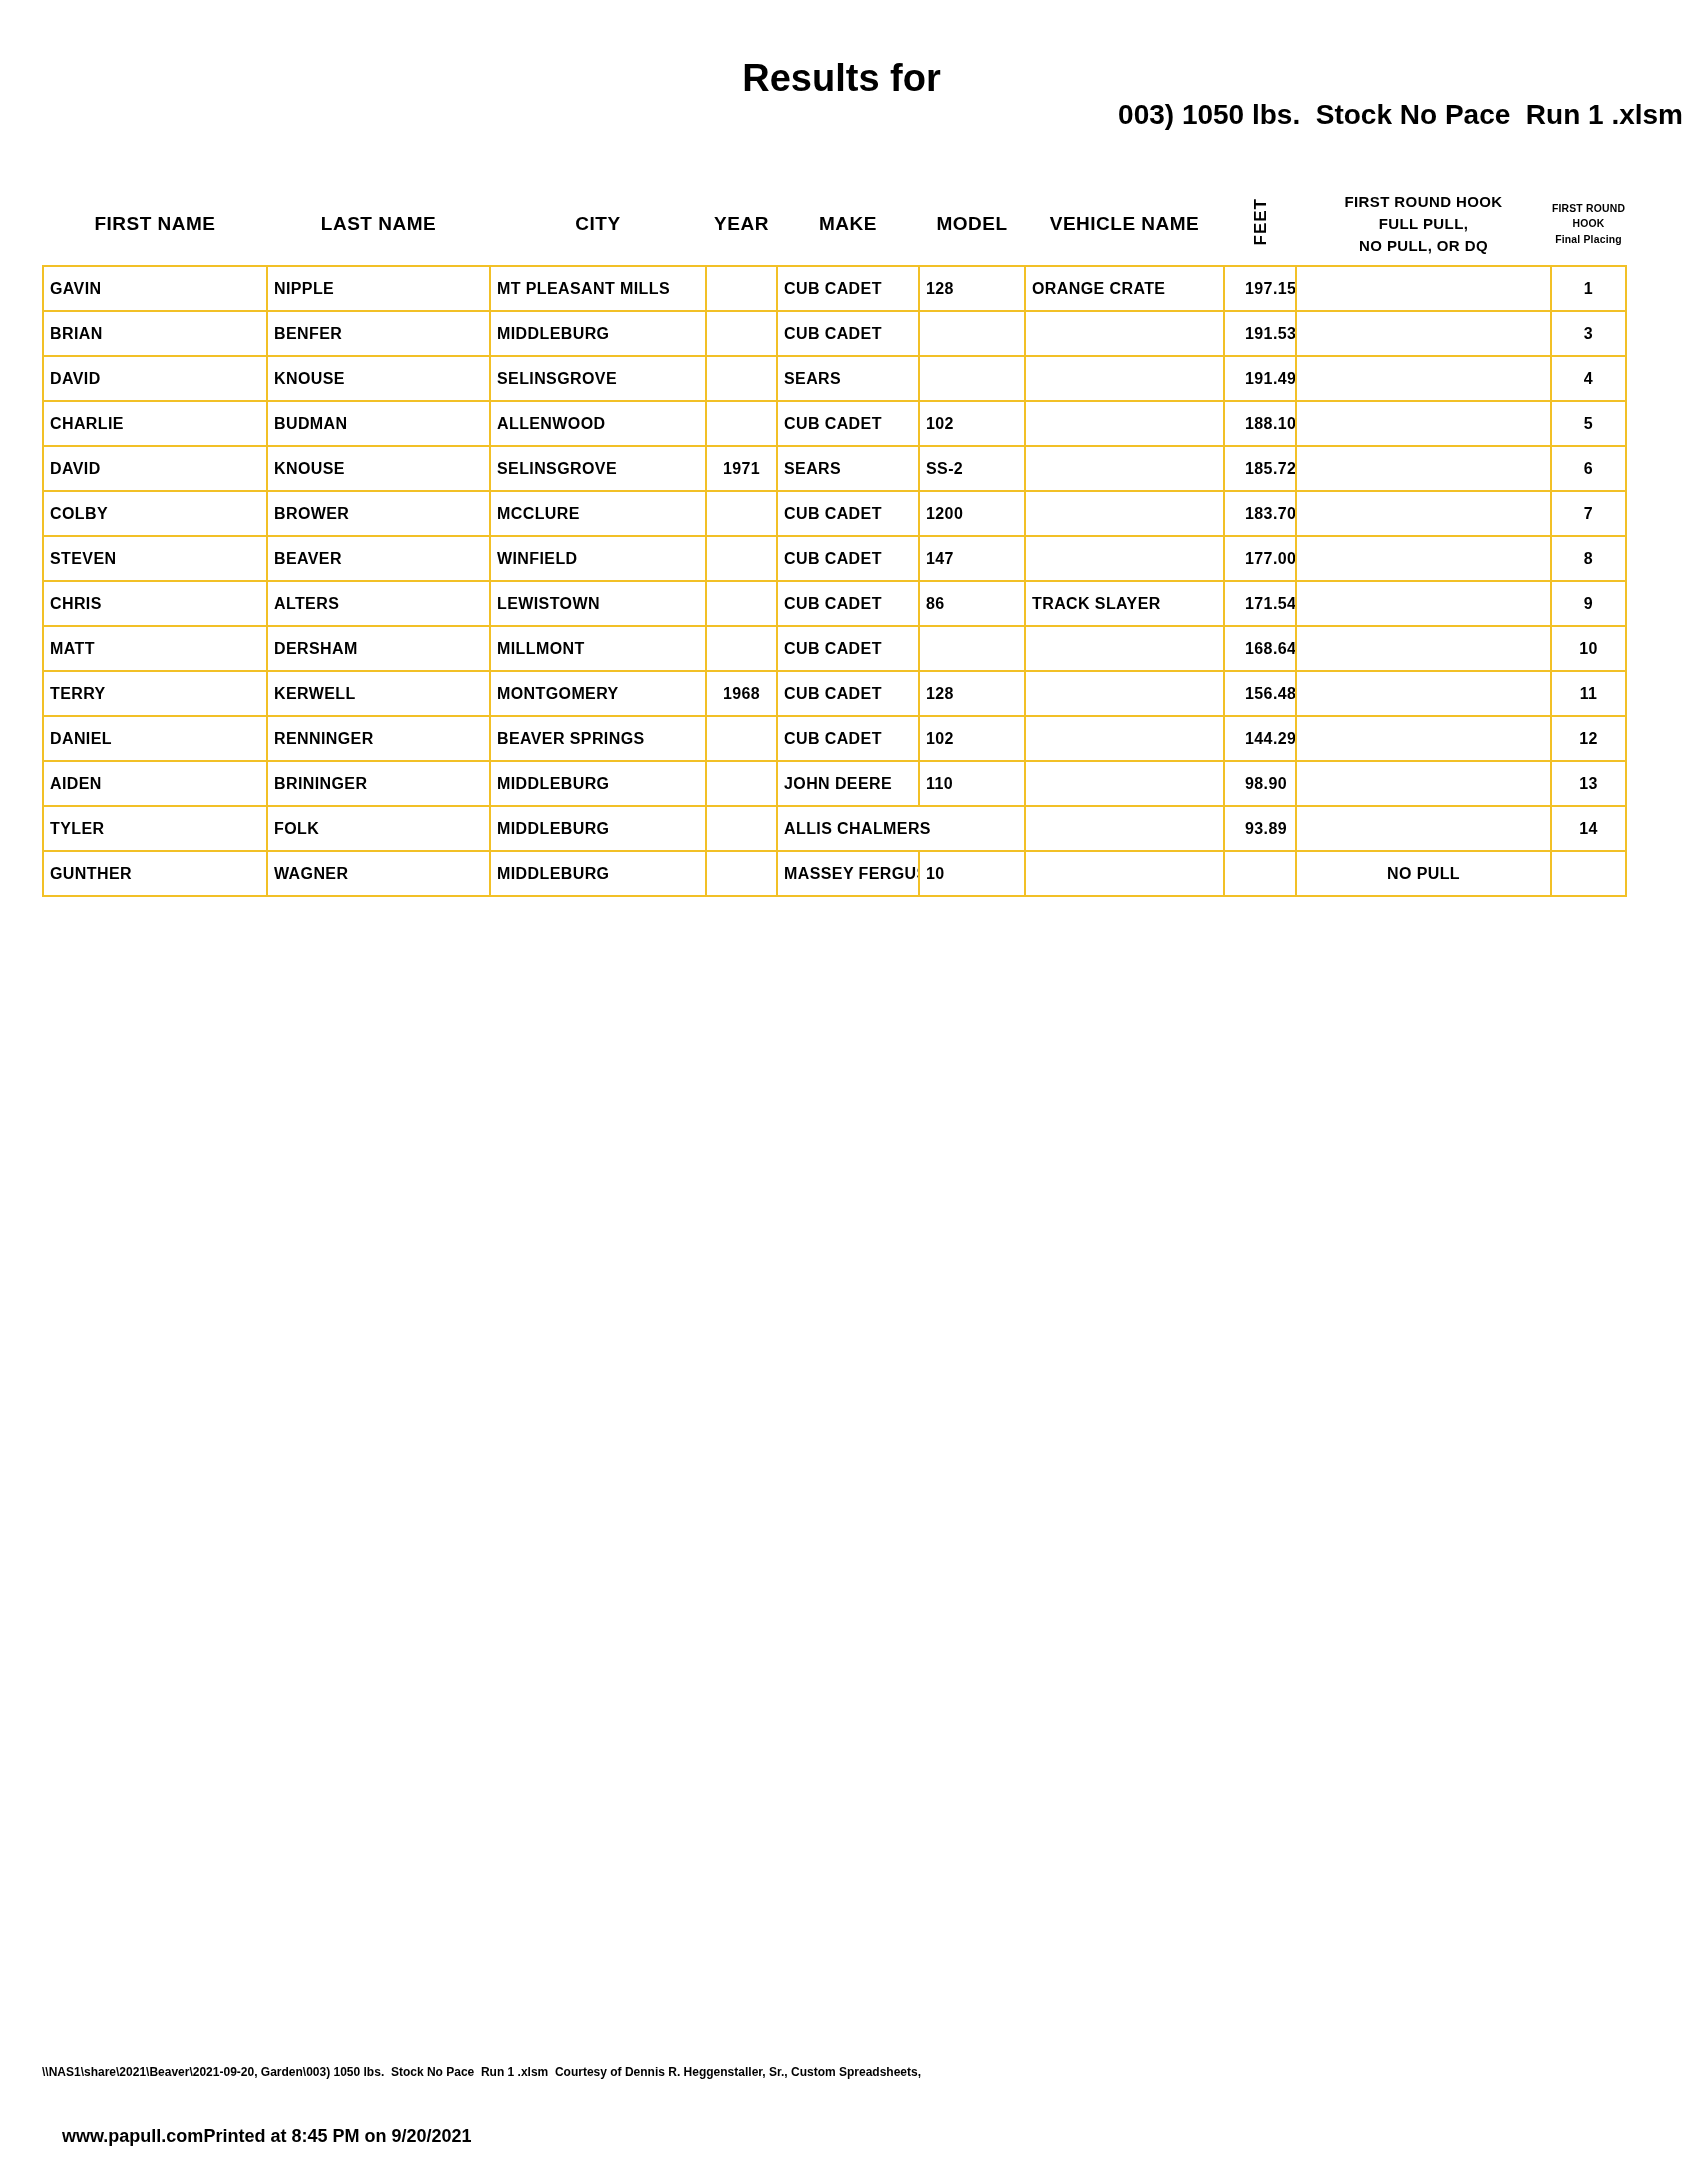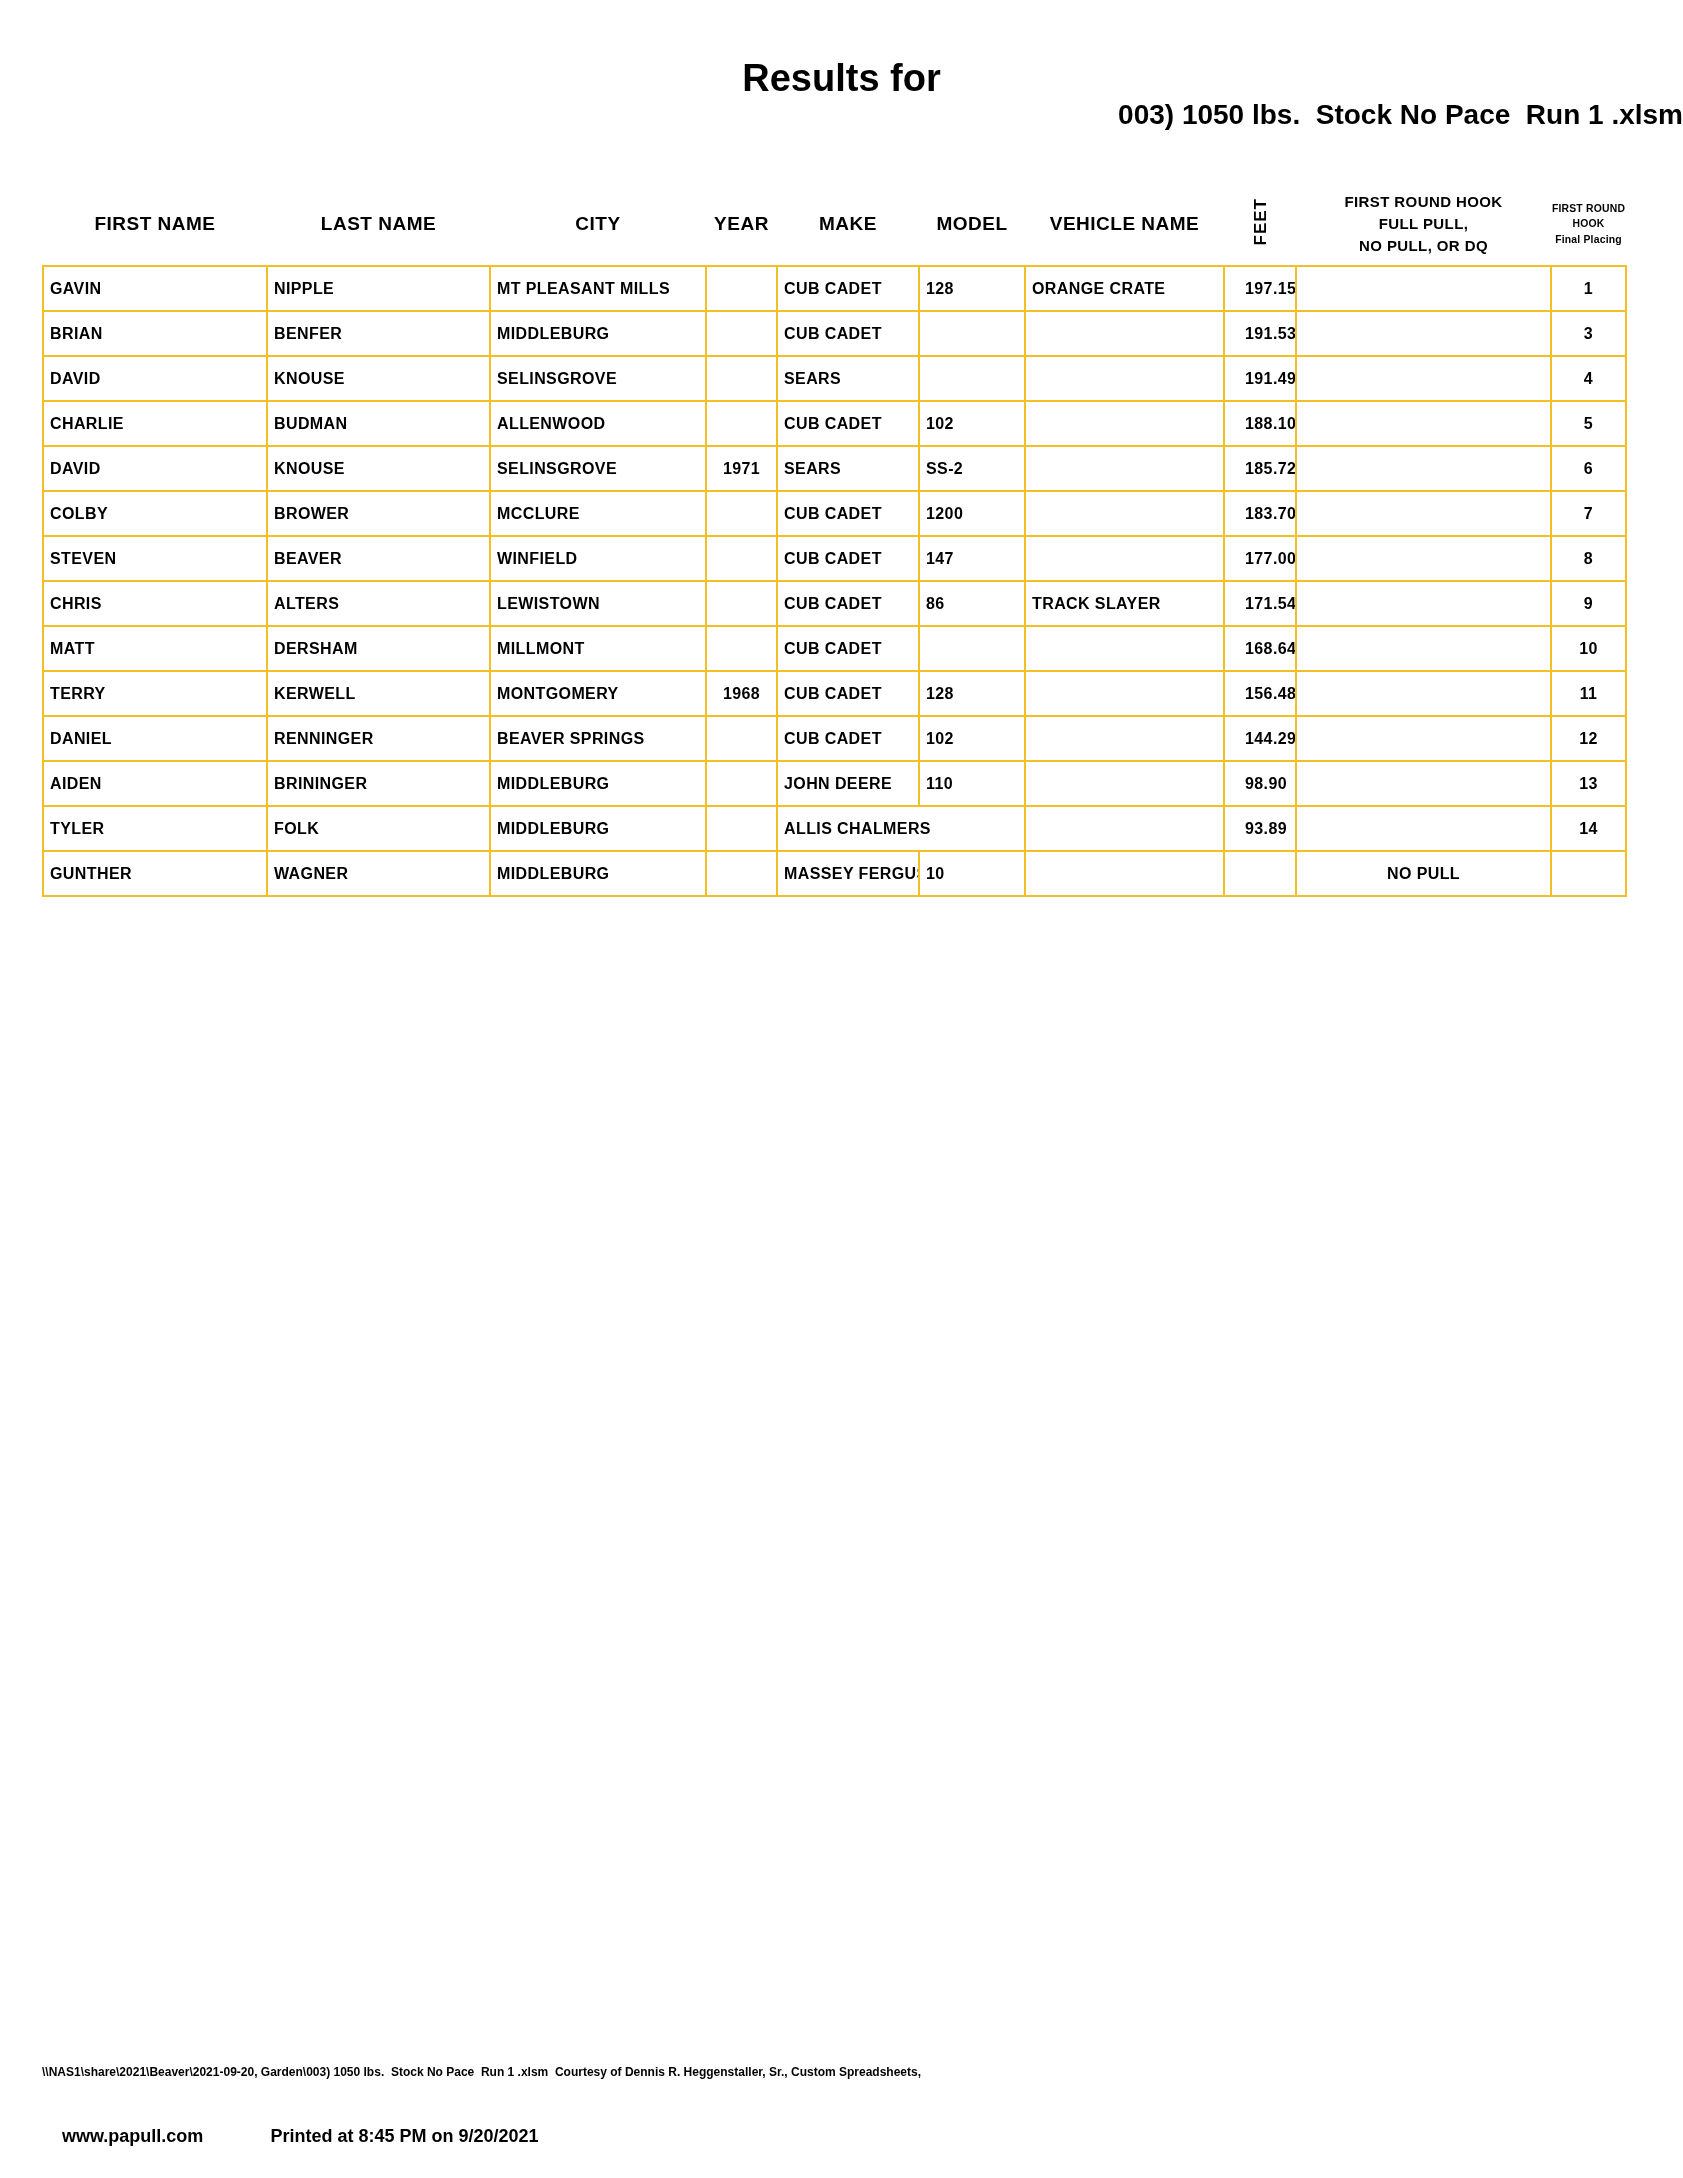--- a/index.html
+++ b/index.html
@@ -99,21 +99,20 @@
   }
   .footer-line2 {
     position: absolute;
     left: 42px;
     top: 2105px;
     font-size: 18px;
     font-weight: bold;
     white-space: pre;
   }
   .footer-line2 .printed {
-    margin-left: 67px;
   }
 </style>
 </head>
 <body>
 
 <div class="page">
 
   <div class="title-line1">Results for</div>
   <div class="title-line2">003) 1050 lbs.  Stock No Pace  Run 1 .xlsm</div>
 

